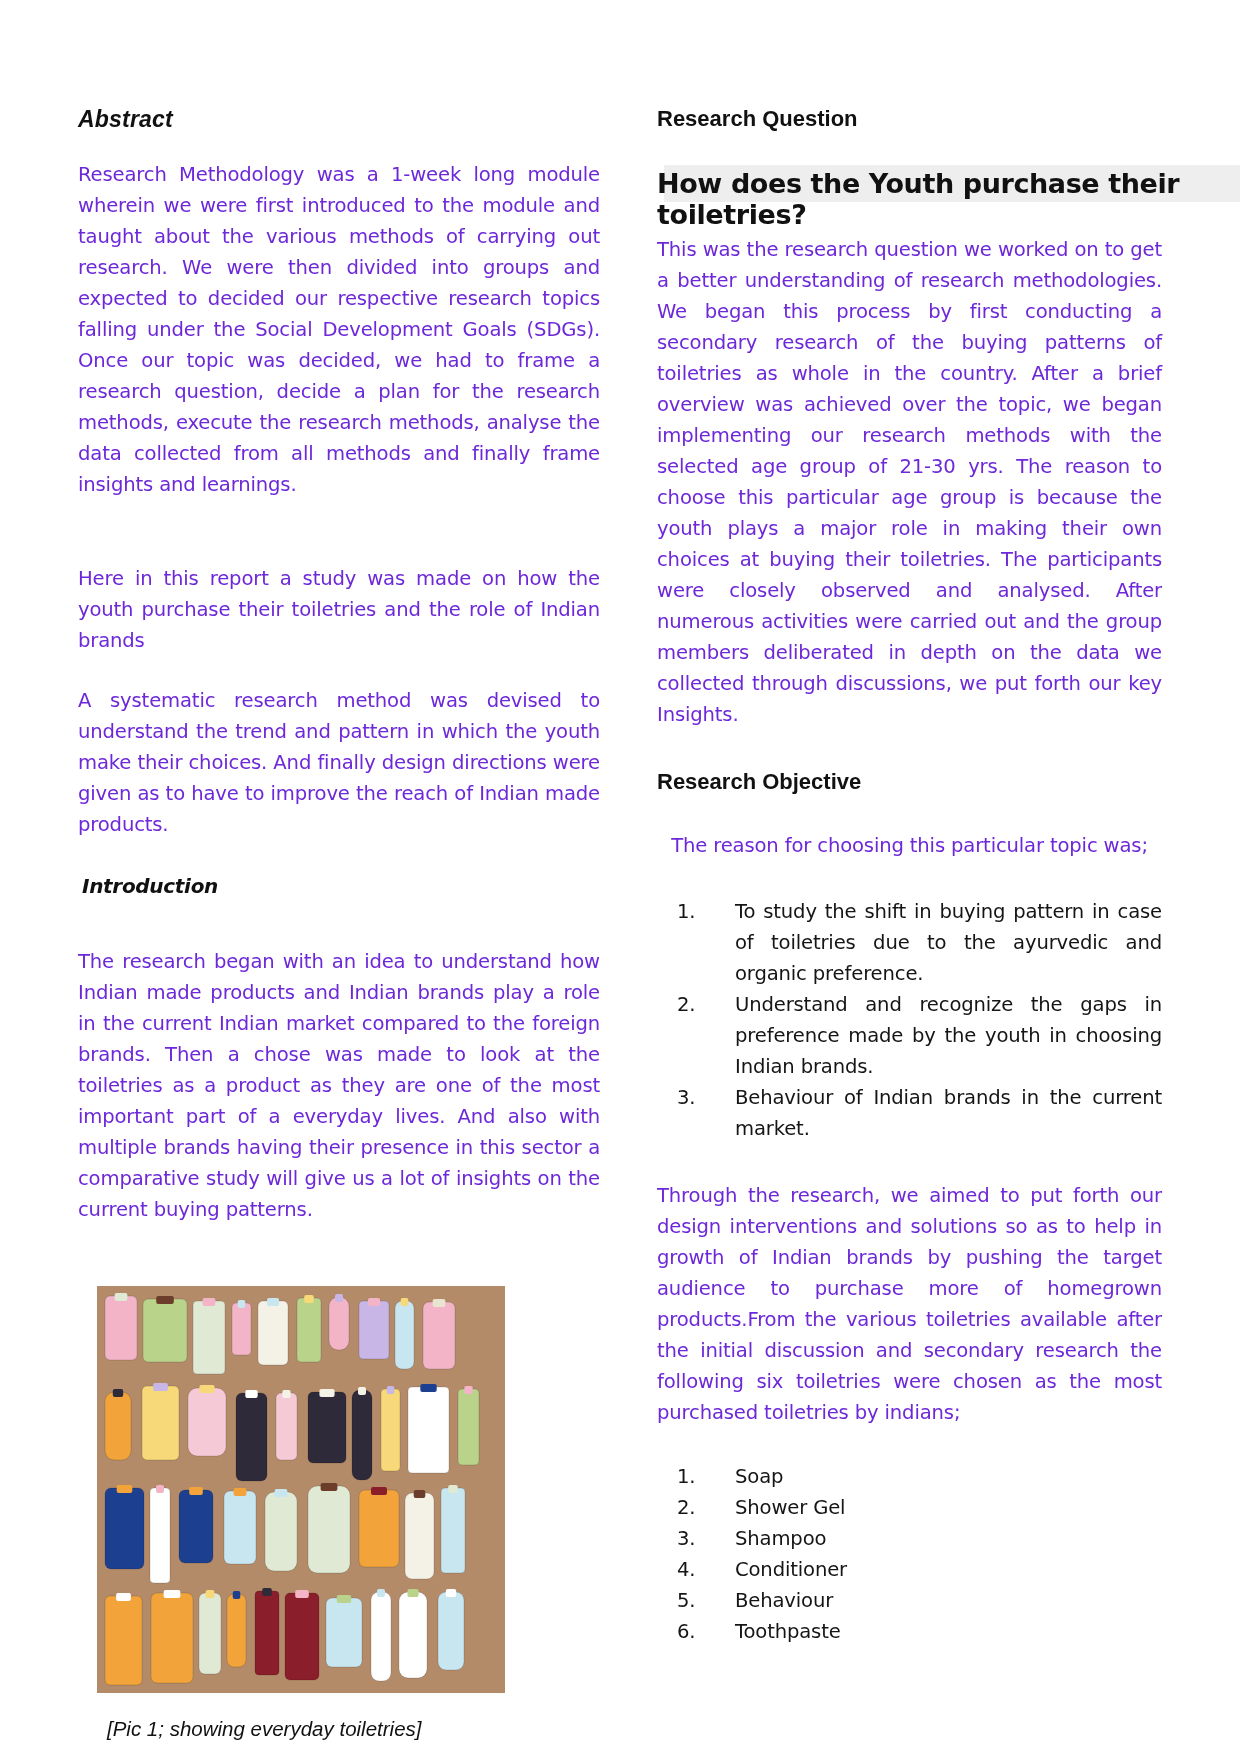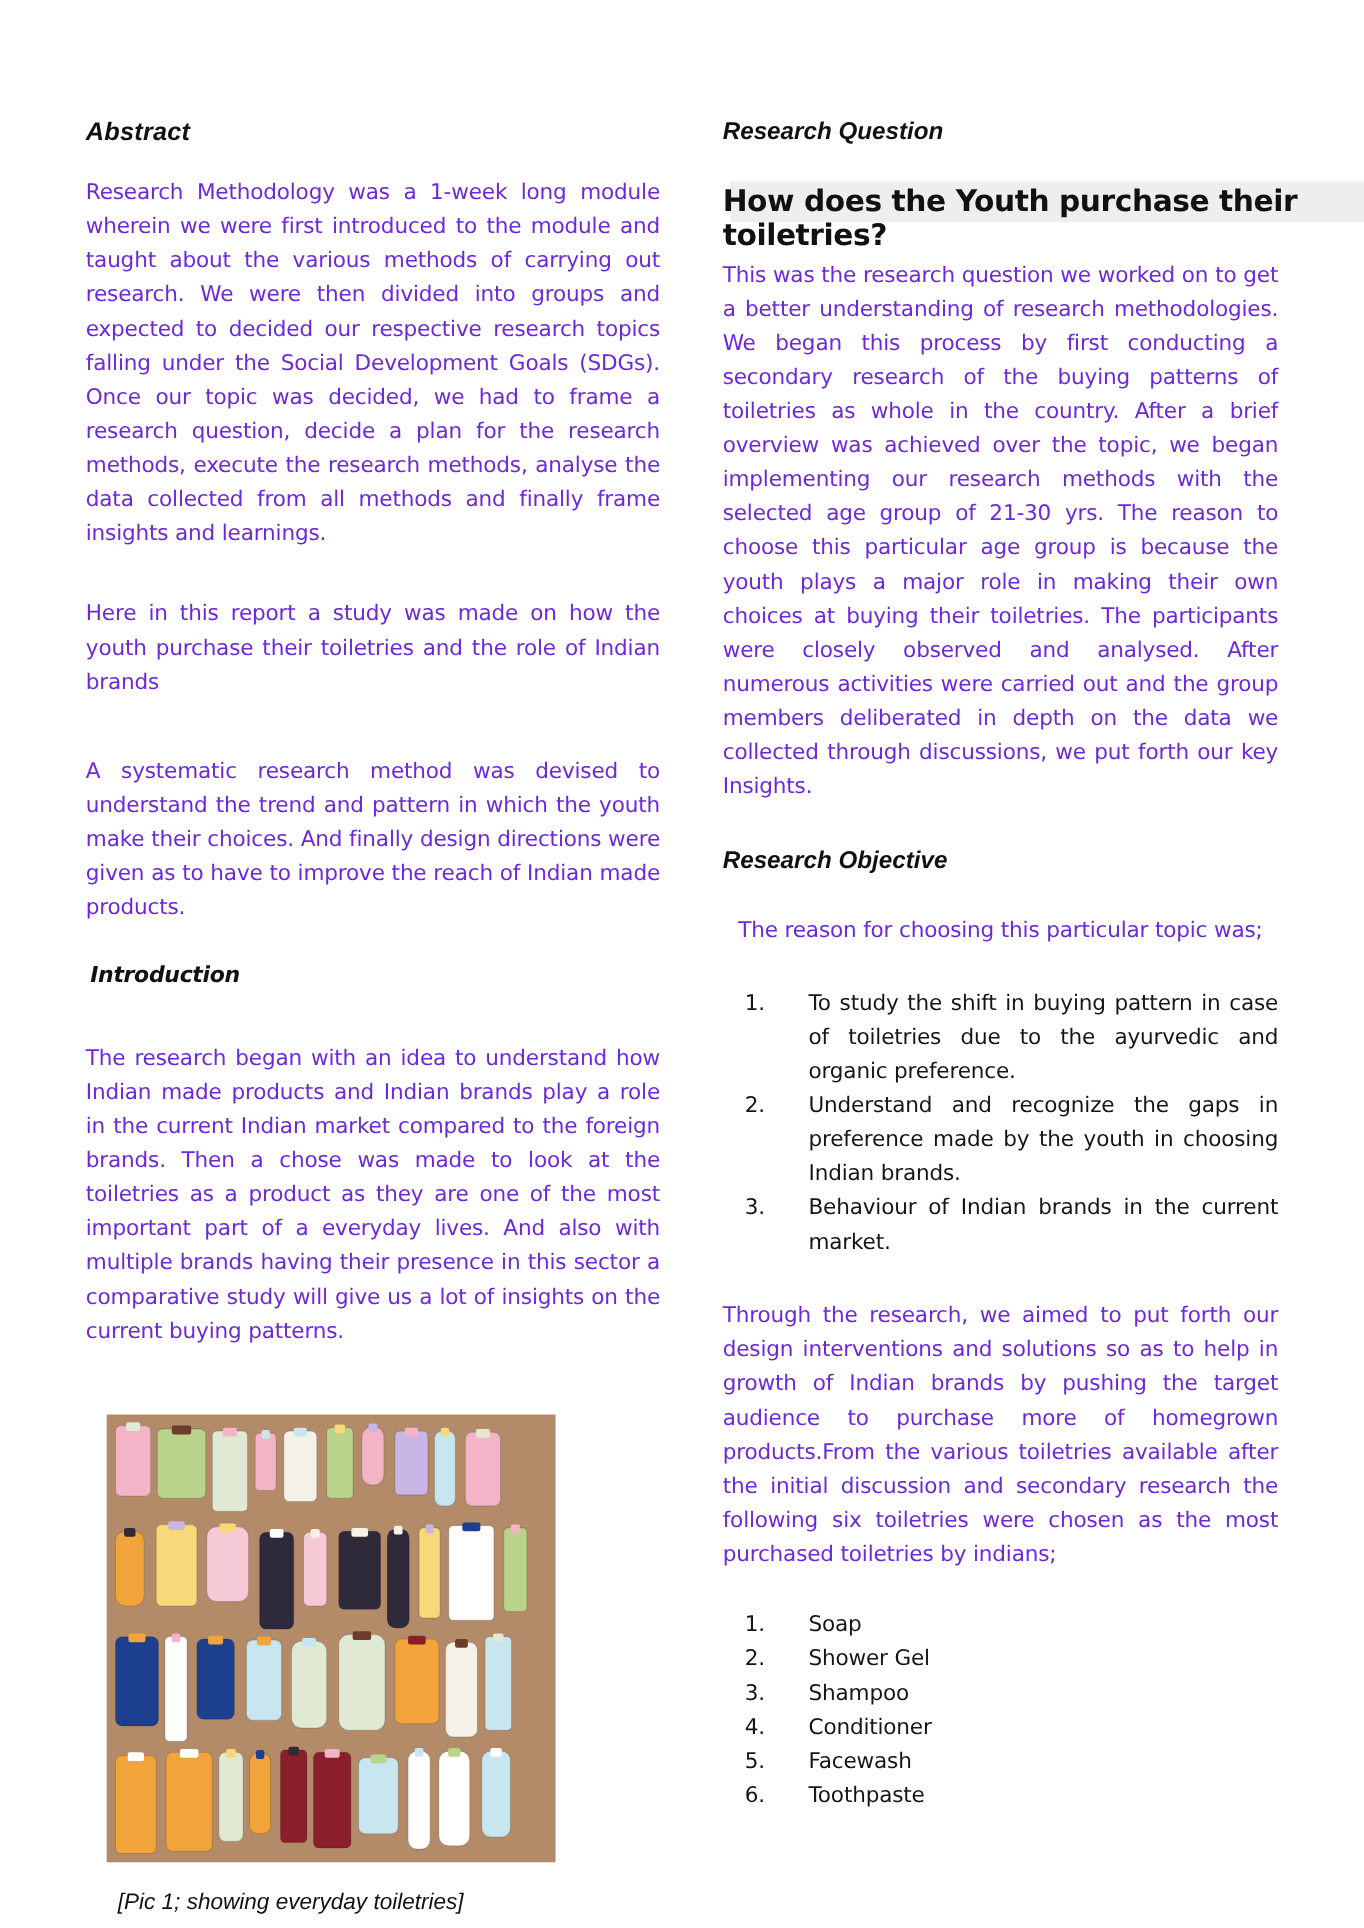--- a/index.html
+++ b/index.html
@@ -18,21 +18,21 @@
     font-size: 23px; font-weight: bold; font-style: italic; letter-spacing: 0.2px;
   }
   .h-intro {
     position: absolute; left: 4px; top: 874px; margin: 0;
     font-family: "DejaVu Sans", sans-serif;
     font-size: 20px; font-weight: bold; font-style: italic; letter-spacing: -0.3px;
   }
   .h-sub {
     position: absolute; left: 0; margin: 0;
     font-family: "Liberation Sans", sans-serif;
-    font-size: 22px; font-weight: bold; font-style: italic;
+    font-size: 22px; font-weight: bold; 
   }
 
   .para {
     position: absolute; left: 0; margin: 0; width: 100%;
     font-family: "DejaVu Sans", sans-serif;
     font-size: 19.6px; line-height: 31px; text-align: justify;
     letter-spacing: -0.15px; color: #6d28d9;
   }
 
   .question-band {
@@ -67,21 +67,21 @@
     font-family: "Liberation Sans", sans-serif;
     font-size: 20.5px; font-style: italic; color: #111;
   }
 </style>
 </head>
 <body>
 
 <div class="col col-left">
   <h1 class="h-abstract">Abstract</h1>
   <p class="para" style="top:159px">Research Methodology was a 1-week long  module wherein we were first introduced to the module and taught about the various methods of carrying out research. We were then divided into groups and expected to decided our respective research topics falling under the Social Development Goals (SDGs). Once our topic was decided, we had to frame a research question, decide a plan for the research methods, execute the research methods, analyse the data collected from all methods and finally frame insights and learnings.</p>
-  <p class="para" style="top:542px">Here in this report a study was made on how the youth purchase their toiletries and the role of Indian brands</p>
+  <p class="para" style="top:563px">Here in this report a study was made on how the youth purchase their toiletries and the role of Indian brands</p>
   <p class="para" style="top:685px">A systematic research method was devised to understand the trend and pattern in which the youth make their choices. And finally design directions were given as to have to improve the reach of Indian made products.</p>
 
   <h2 class="h-intro">Introduction</h2>
   <p class="para" style="top:946px">The research began with an idea to understand how Indian made products and Indian brands play a role in the current Indian market compared to the foreign brands. Then a chose was made to look at the toiletries as a product as they  are one  of the most important part of a everyday lives. And also with multiple brands having their presence in this sector a comparative study will give us a lot of insights on the current buying patterns.</p>
 </div>
 
 <div class="photo" title="Flat lay of many everyday toiletry bottles and tubes on a wooden surface">
   <svg width="408" height="407" viewBox="0 0 408 407">
     <rect x="0" y="0" width="408" height="407" fill="#b38b69"></rect>
     <g id="bottles">
@@ -181,19 +181,19 @@
     <li><span class="num">3.</span><span>Behaviour of Indian brands in the current market.</span></li>
   </ol>
 
   <p class="para" style="top:1180px">Through the research, we aimed to put forth our design interventions and solutions so as to help in growth of Indian brands by pushing the target audience to purchase more of homegrown products.From the various toiletries available after the initial discussion and secondary research the following six toiletries were chosen as the most purchased toiletries by indians;</p>
 
   <ol class="olist" style="top:1461px">
     <li><span class="num">1.</span><span>Soap</span></li>
     <li><span class="num">2.</span><span>Shower Gel</span></li>
     <li><span class="num">3.</span><span>Shampoo</span></li>
     <li><span class="num">4.</span><span>Conditioner</span></li>
-    <li><span class="num">5.</span><span>Facewash</span></li>
+    <li><span class="num">5.</span><span>Behaviour</span></li>
     <li><span class="num">6.</span><span>Toothpaste</span></li>
   </ol>
 </div>
 
 <div class="question-band"></div>
 <p class="question">How does the Youth purchase their toiletries?</p>
 
 </body></html>

